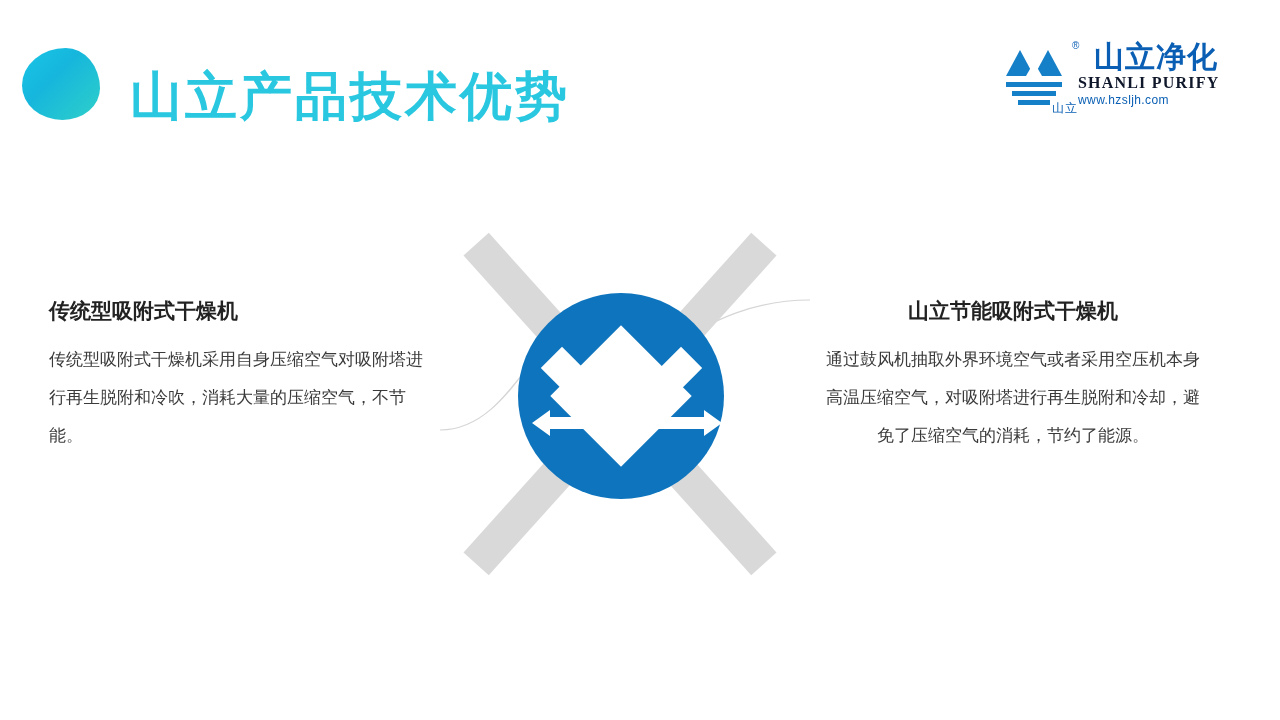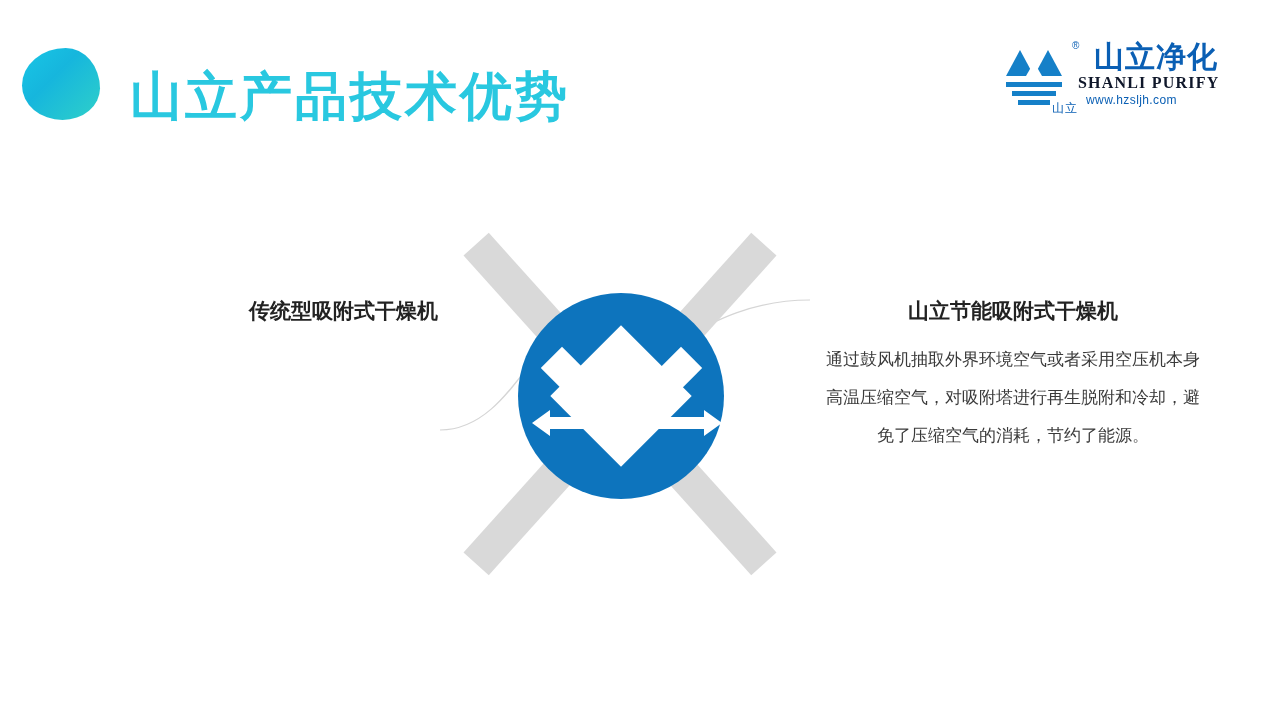--- a/index.html
+++ b/index.html
@@ -84,21 +84,20 @@
     line-height: 18px;
     white-space: nowrap;
   }
   .logo-url {
     font-family: "Liberation Sans", sans-serif;
     font-size: 12px;
     color: #0a5fb4;
     letter-spacing: .4px;
     line-height: 16px;
     white-space: nowrap;
-    margin-left: 8px;
   }
   .logo-reg {
     position: absolute;
     left: 74px;
     top: 0px;
     font-size: 10px;
     color: #0a5fb4;
   }
   .logo-sub {
     position: absolute;
@@ -175,21 +174,21 @@
     width: 1280px;
     height: 720px;
     pointer-events: none;
   }
 
   
   .col {
     position: absolute;
     width: 390px;
   }
-  .col.left  { left: 66px;  top: 298px; text-align: right; }
+  .col.left  { left: 49px;  top: 298px; text-align: left; }
   .col.right { left: 818px; top: 298px; text-align: center; }
 
   .col-title {
     font-family: "DejaVu Serif", serif;
     font-size: 21px;
     font-weight: bold;
     color: #222222;
     margin: 0 0 16px 0;
     line-height: 26px;
   }
@@ -244,18 +243,19 @@
   <svg class="arrow left" viewBox="0 0 64 30">
     <polygon points="0,15 18,2 18,9 64,9 64,21 18,21 18,28" fill="#ffffff"></polygon>
   </svg>
   <svg class="arrow right" viewBox="0 0 64 30">
     <polygon points="64,15 46,2 46,9 0,9 0,21 46,21 46,28" fill="#ffffff"></polygon>
   </svg>
 </div>
 
 <div class="col left">
   <div class="col-title">传统型吸附式干燥机</div>
+  <div class="col-body">传统型吸附式干燥机采用自身压缩空气对吸附塔进行再生脱附和冷吹，消耗大量的压缩空气，不节能。</div>
 </div>
 
 <div class="col right">
   <div class="col-title">山立节能吸附式干燥机</div>
   <div class="col-body">通过鼓风机抽取外界环境空气或者采用空压机本身高温压缩空气，对吸附塔进行再生脱附和冷却，避免了压缩空气的消耗，节约了能源。</div>
 </div>
 
 </body></html>

